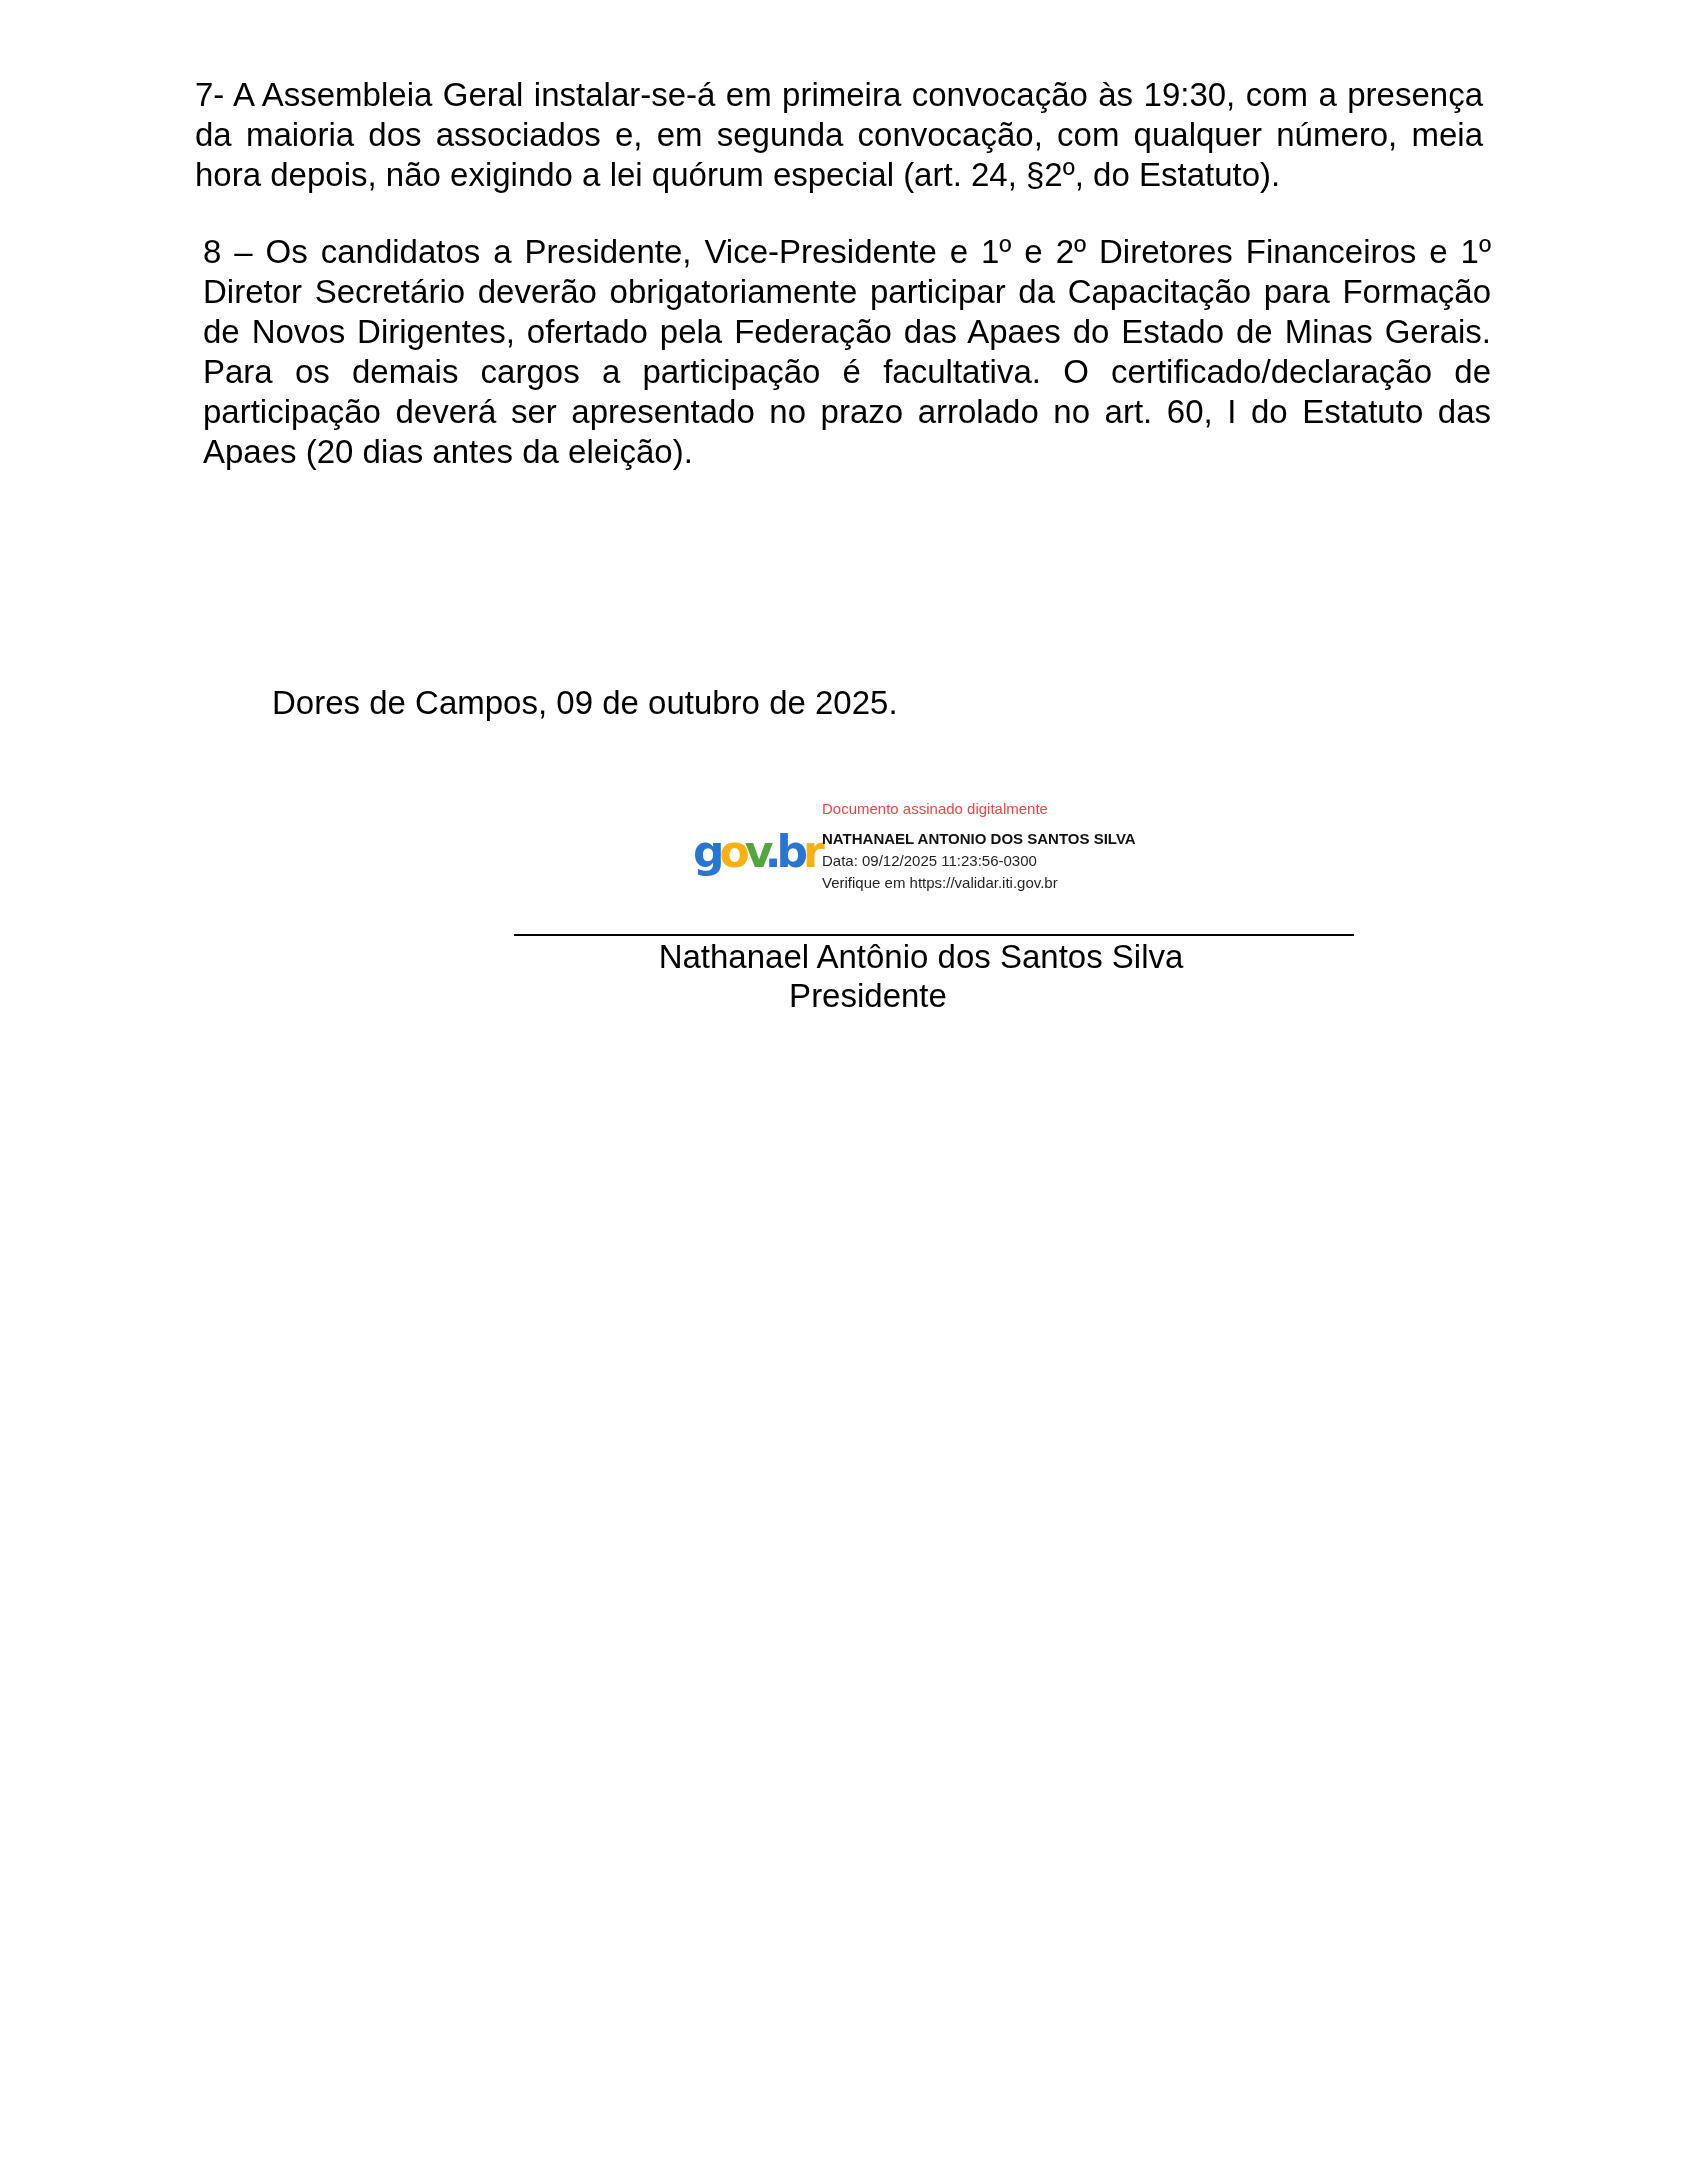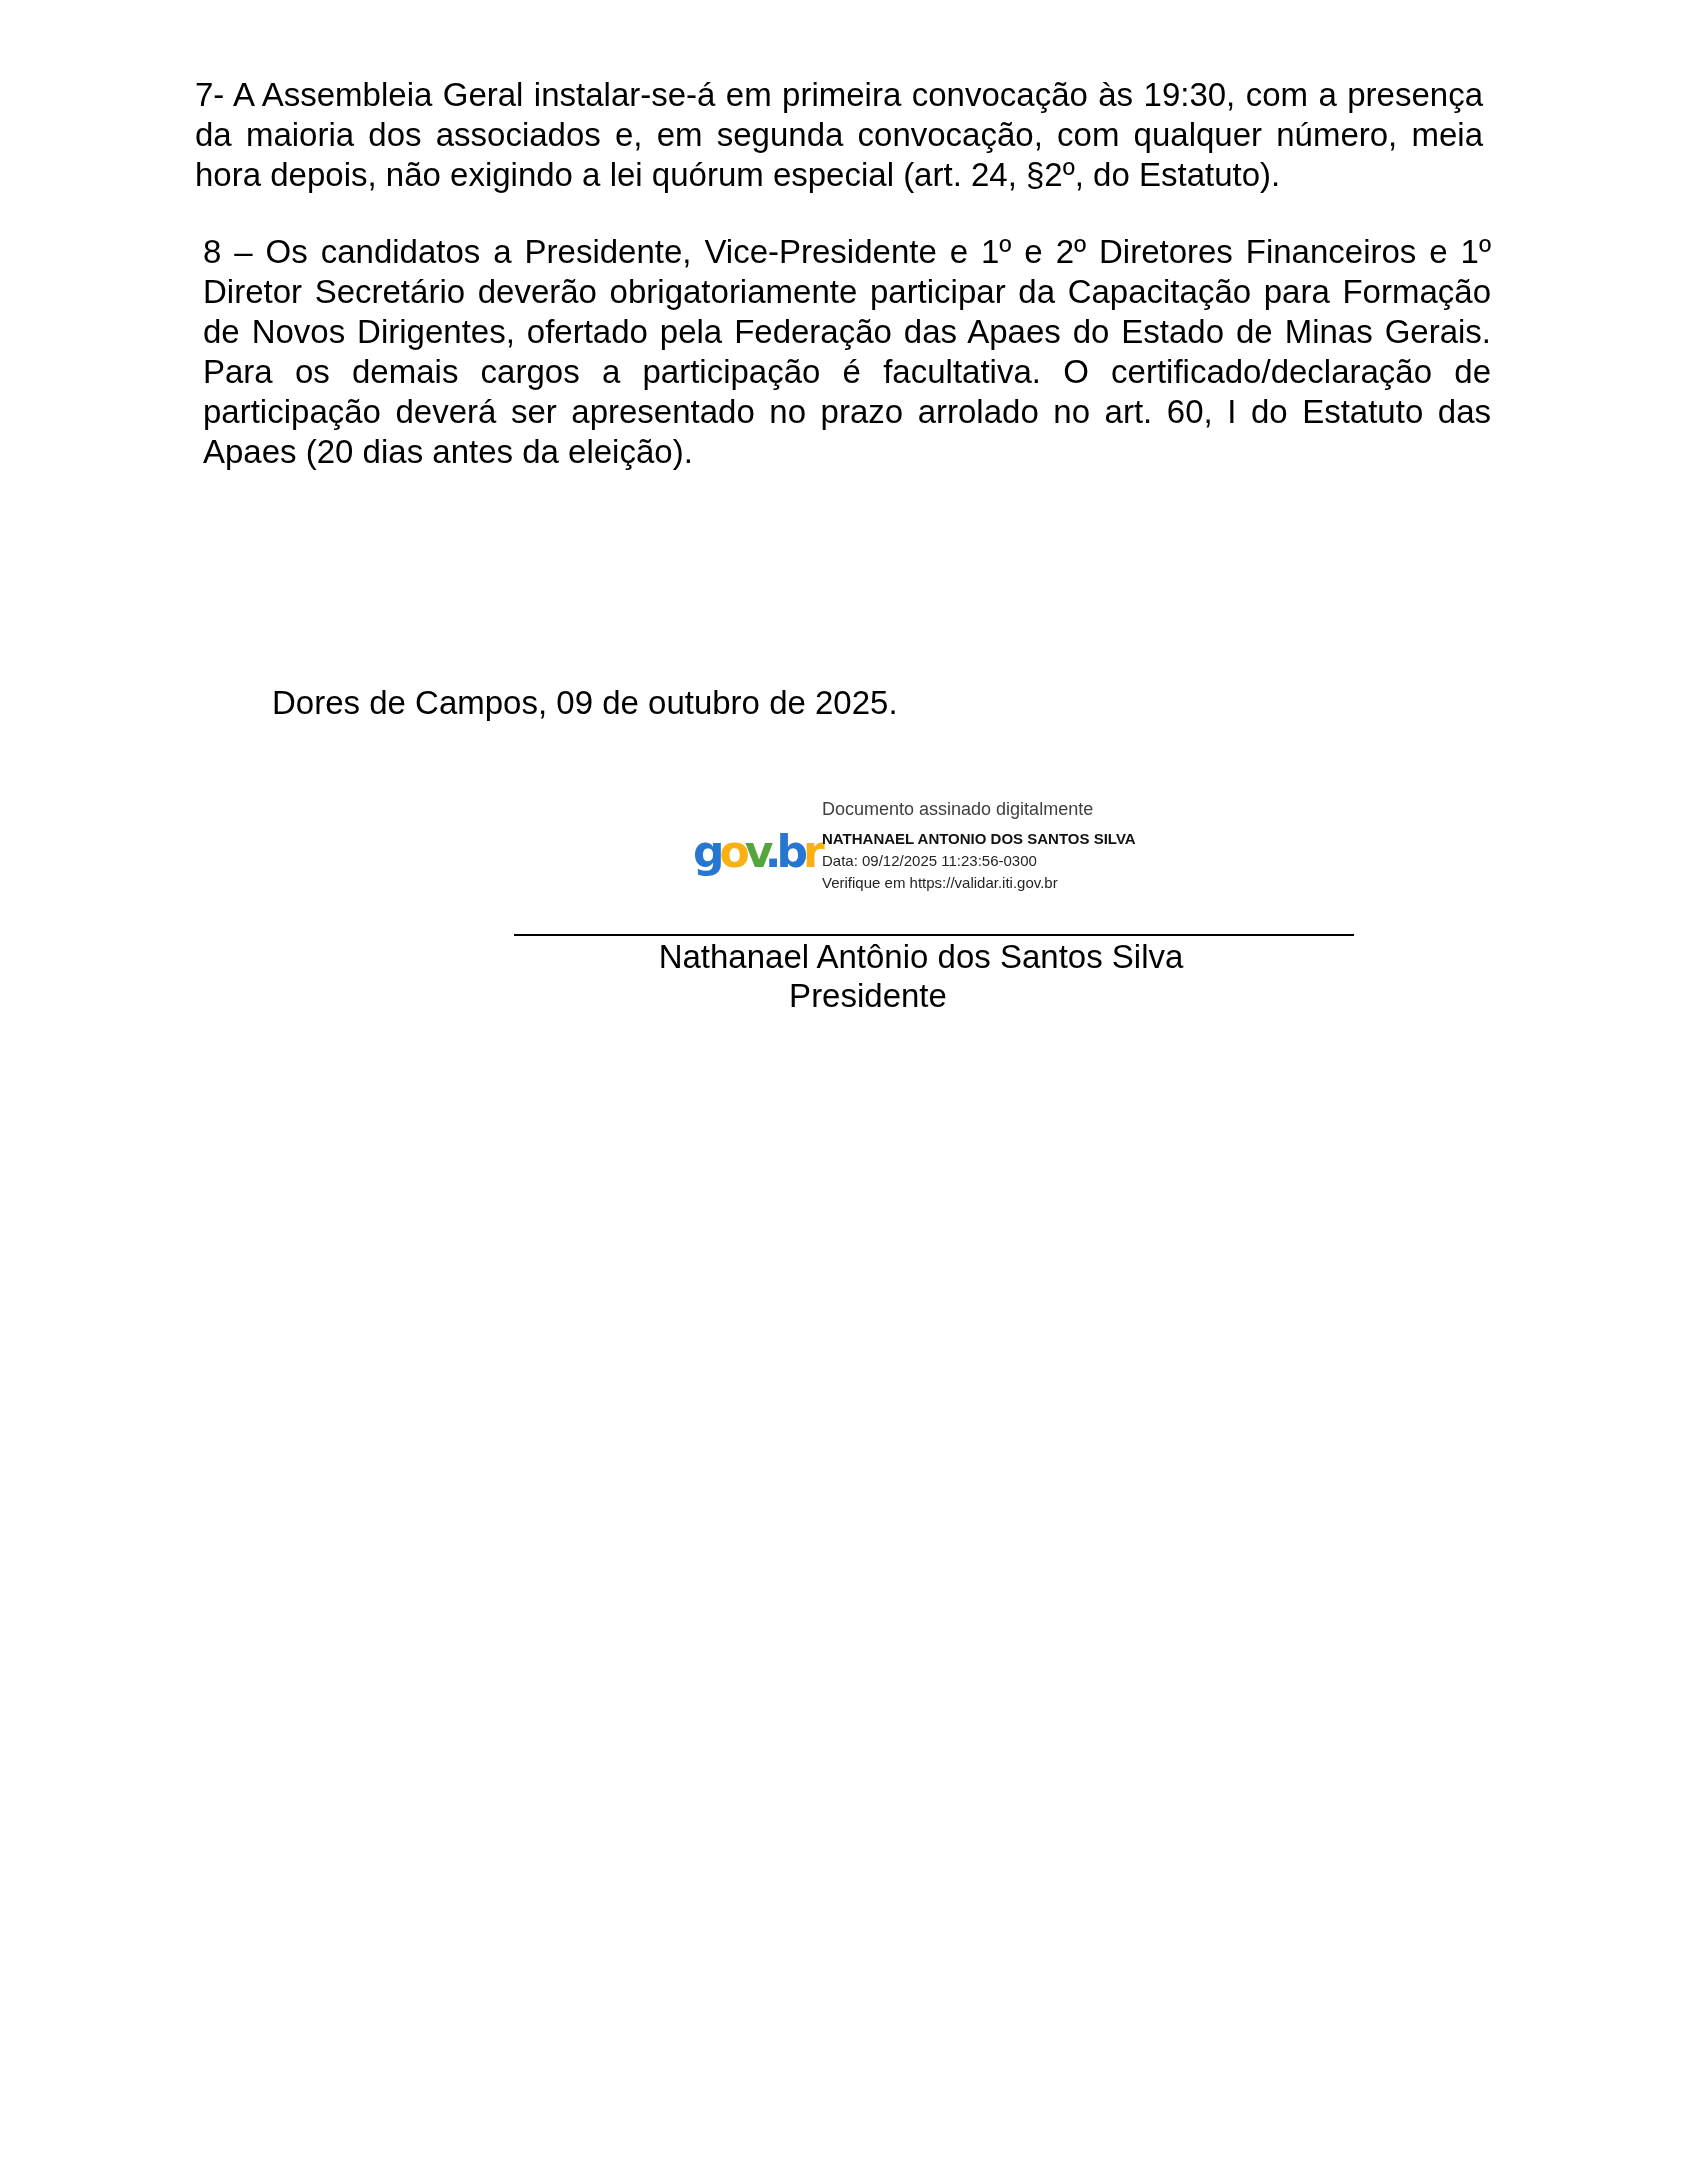--- a/index.html
+++ b/index.html
@@ -46,23 +46,23 @@
     font-size:44px;
     font-weight:bold;
     letter-spacing:-5px;
     line-height:44px;
     white-space:nowrap;
   }
   .stamp-header{
     position:absolute;
     left:822px;
     top:798px;
-    font-size:18px;
+    font-size:15px;
     line-height:22px;
-    color:#404040;
+    color:#ef4444;
     white-space:nowrap;
   }
   .stamp-lines{
     position:absolute;
     left:822px;
     top:828px;
     font-size:15px;
     line-height:22px;
     color:#242424;
     white-space:nowrap;

